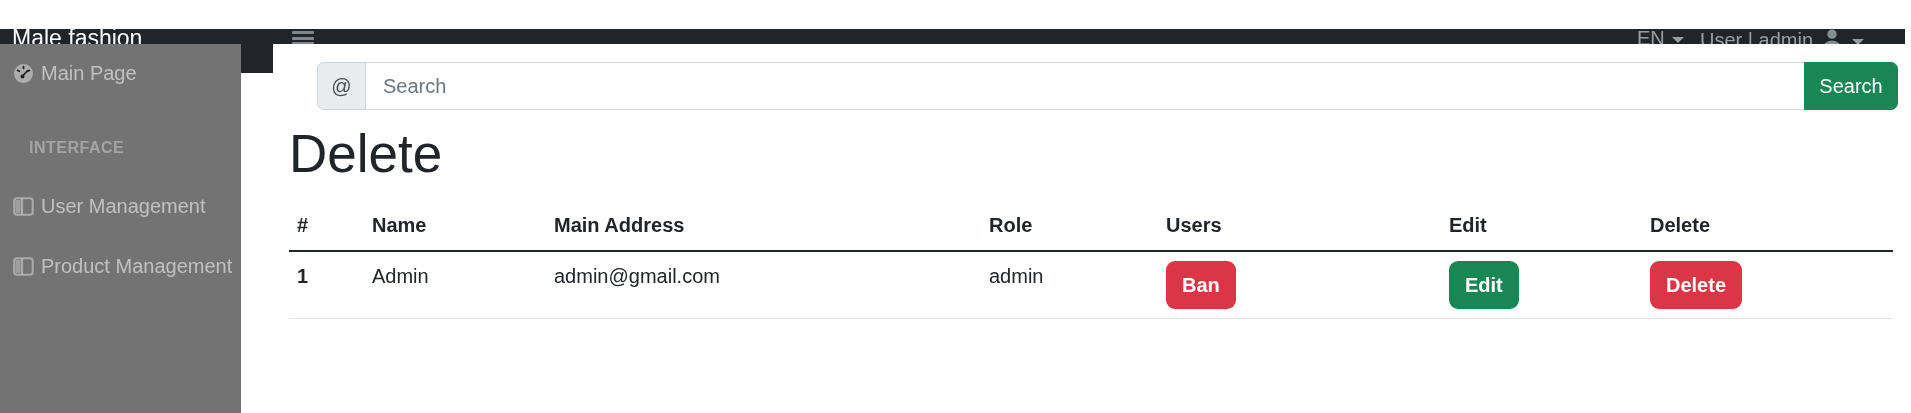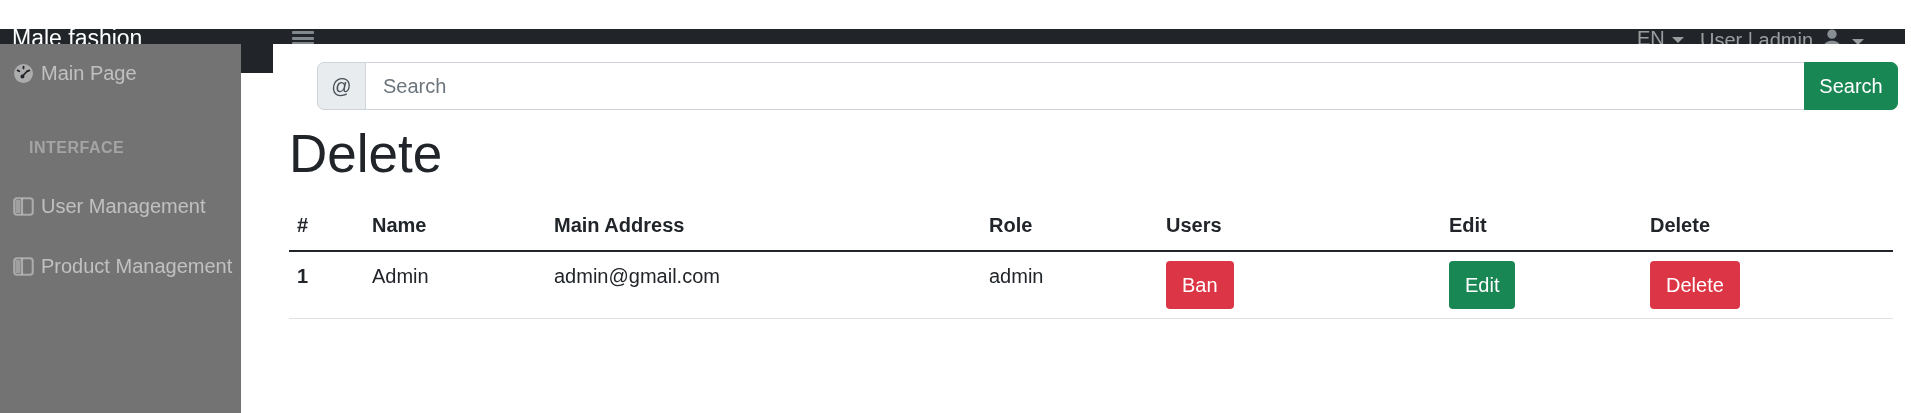--- a/index.html
+++ b/index.html
@@ -113,21 +113,21 @@
   table.users tbody th, table.users tbody td {
     border-bottom: 1px solid #dee2e6; line-height: 30px; font-weight: 400;
     padding-top: 9px; padding-bottom: 9px;
   }
   table.users tbody th { font-weight: 700; }
   .col-id { width: 75px; } .col-name { width: 182px; } .col-email { width: 435px; }
   .col-role { width: 177px; } .col-active { width: 283px; } .col-edit { width: 201px; }
   .btn {
     display: inline-block; border: none; cursor: pointer; color: #fff;
     font-size: 20px; font-family: inherit; line-height: 30px;
-    padding: 9px 16px; border-radius: 4px;
+    padding: 9px 16px; border-radius: 9px; font-weight: bold;
   }
   .btn-danger { background: #dc3545; }
   .btn-success { background: #198754; }
 </style>
 </head>
 <body>
 
 <div class="app">
 
   <header class="topnav">

